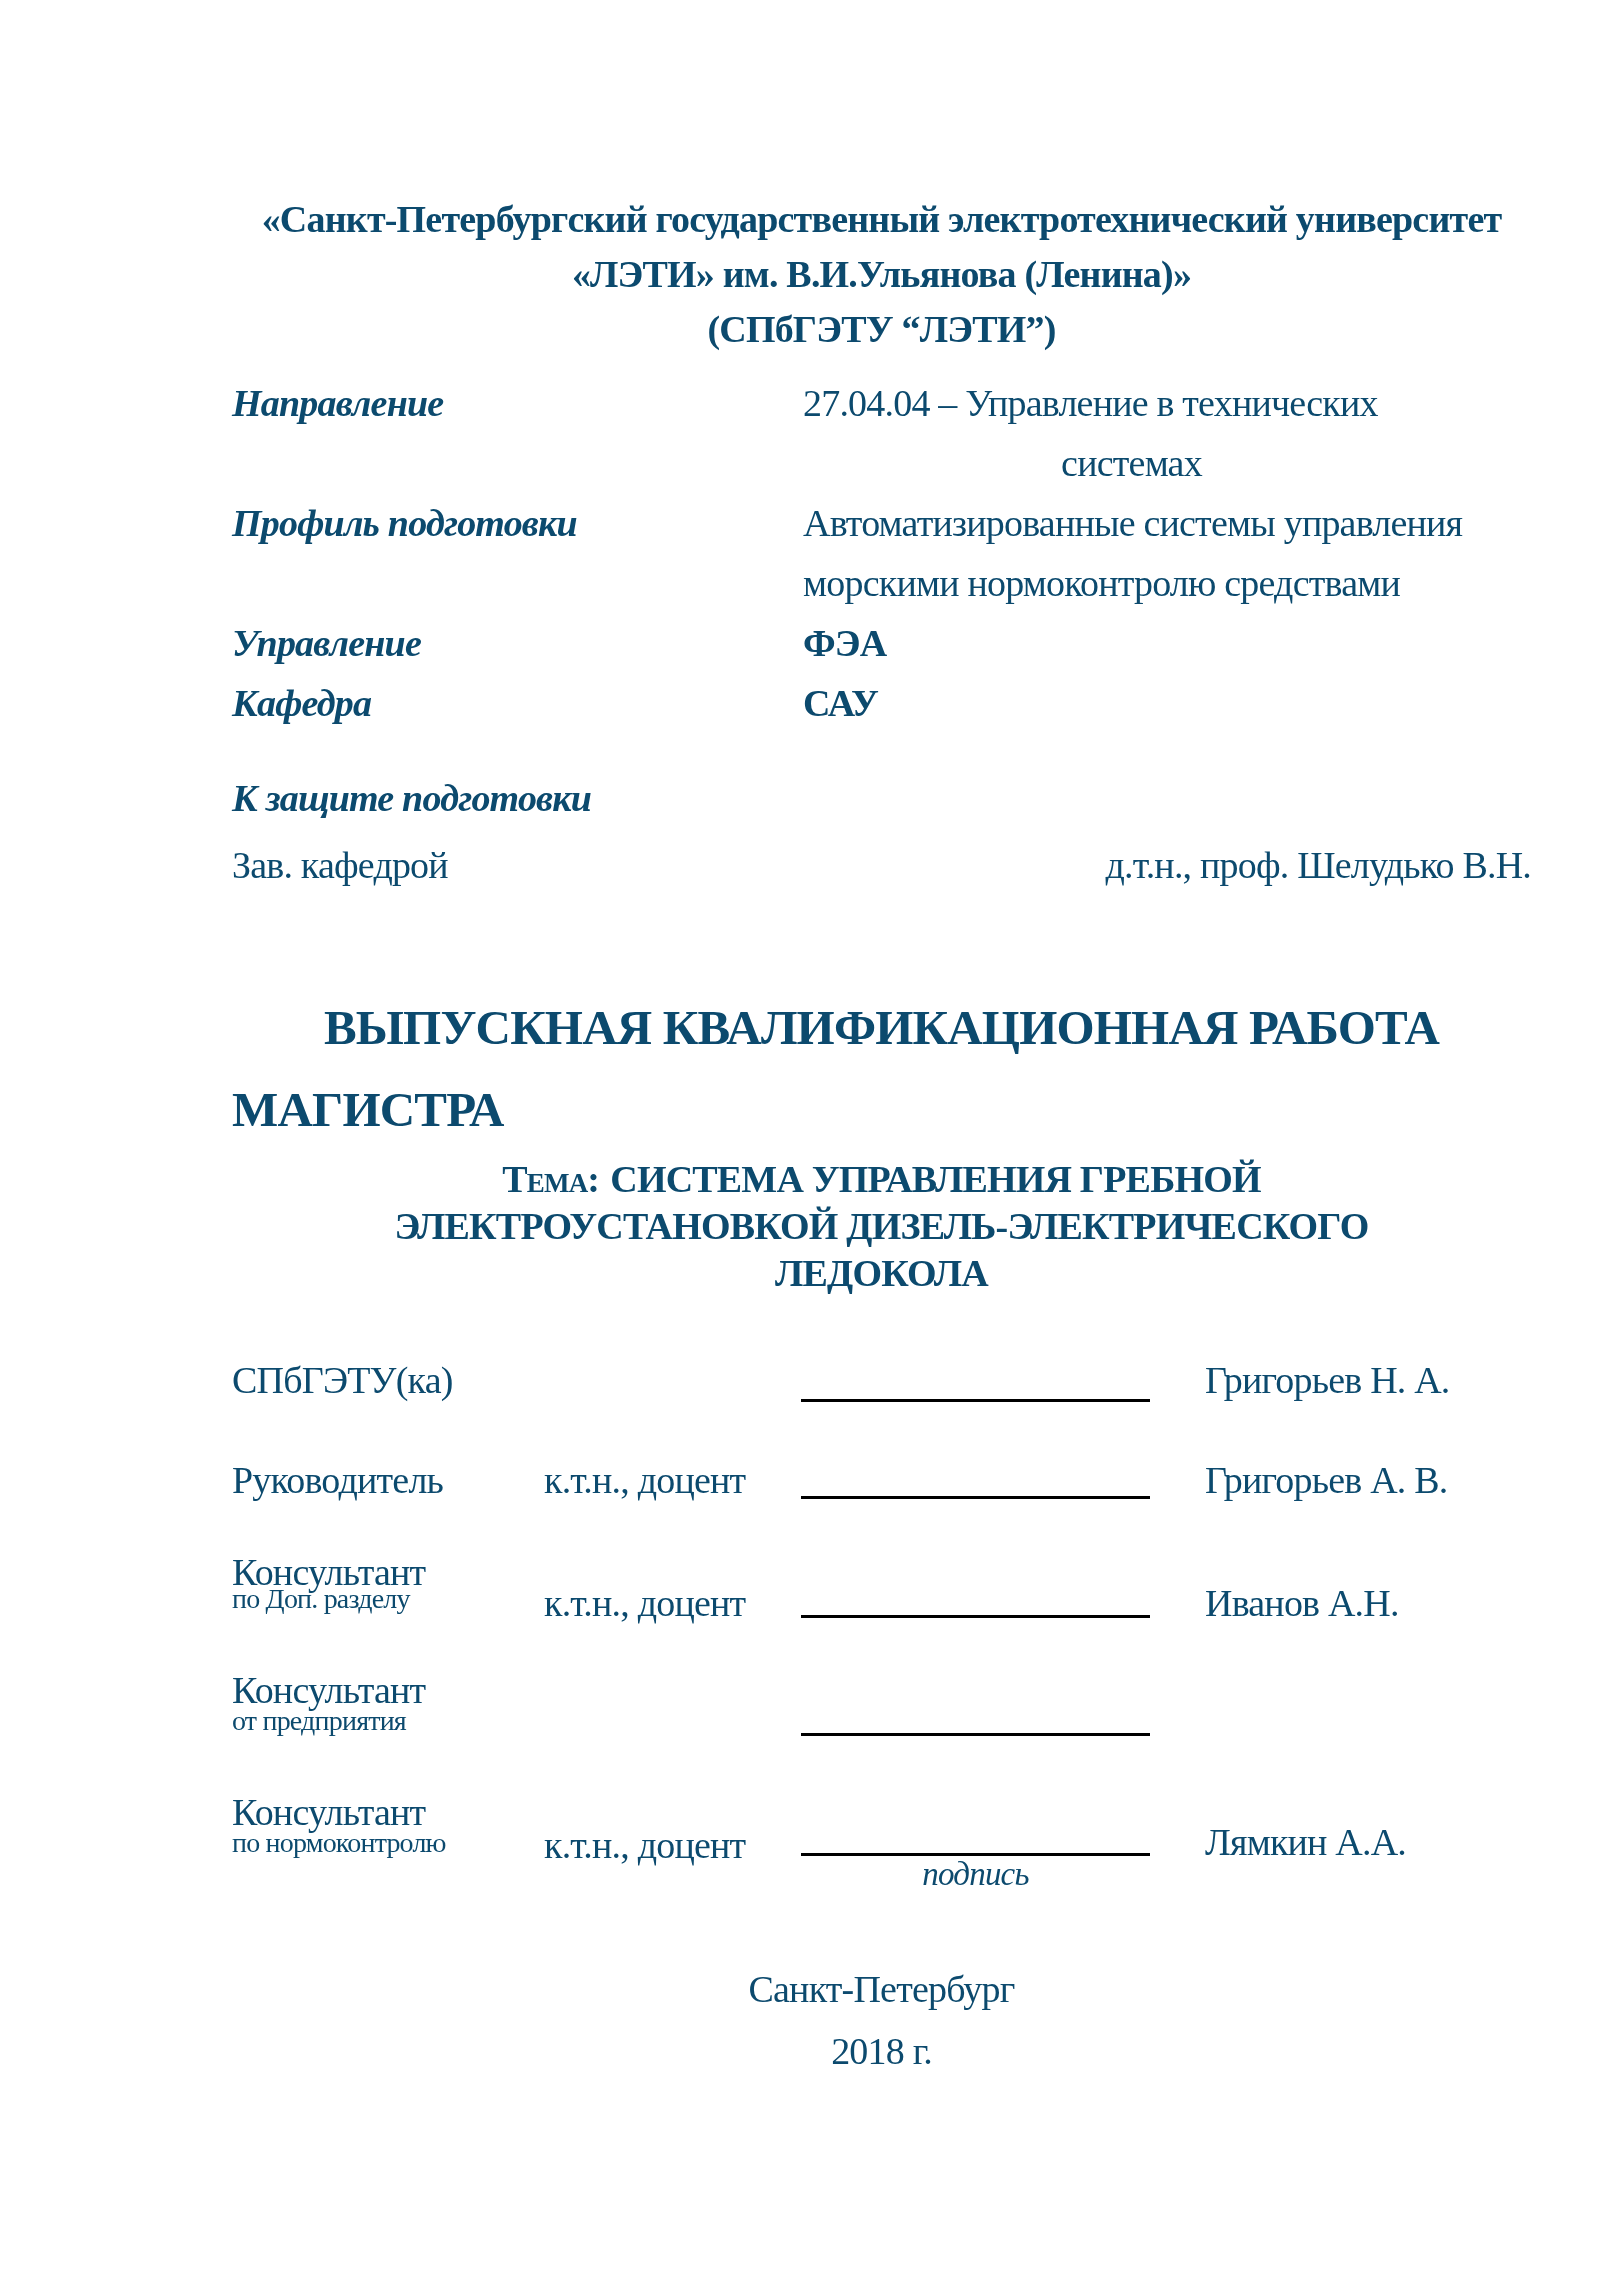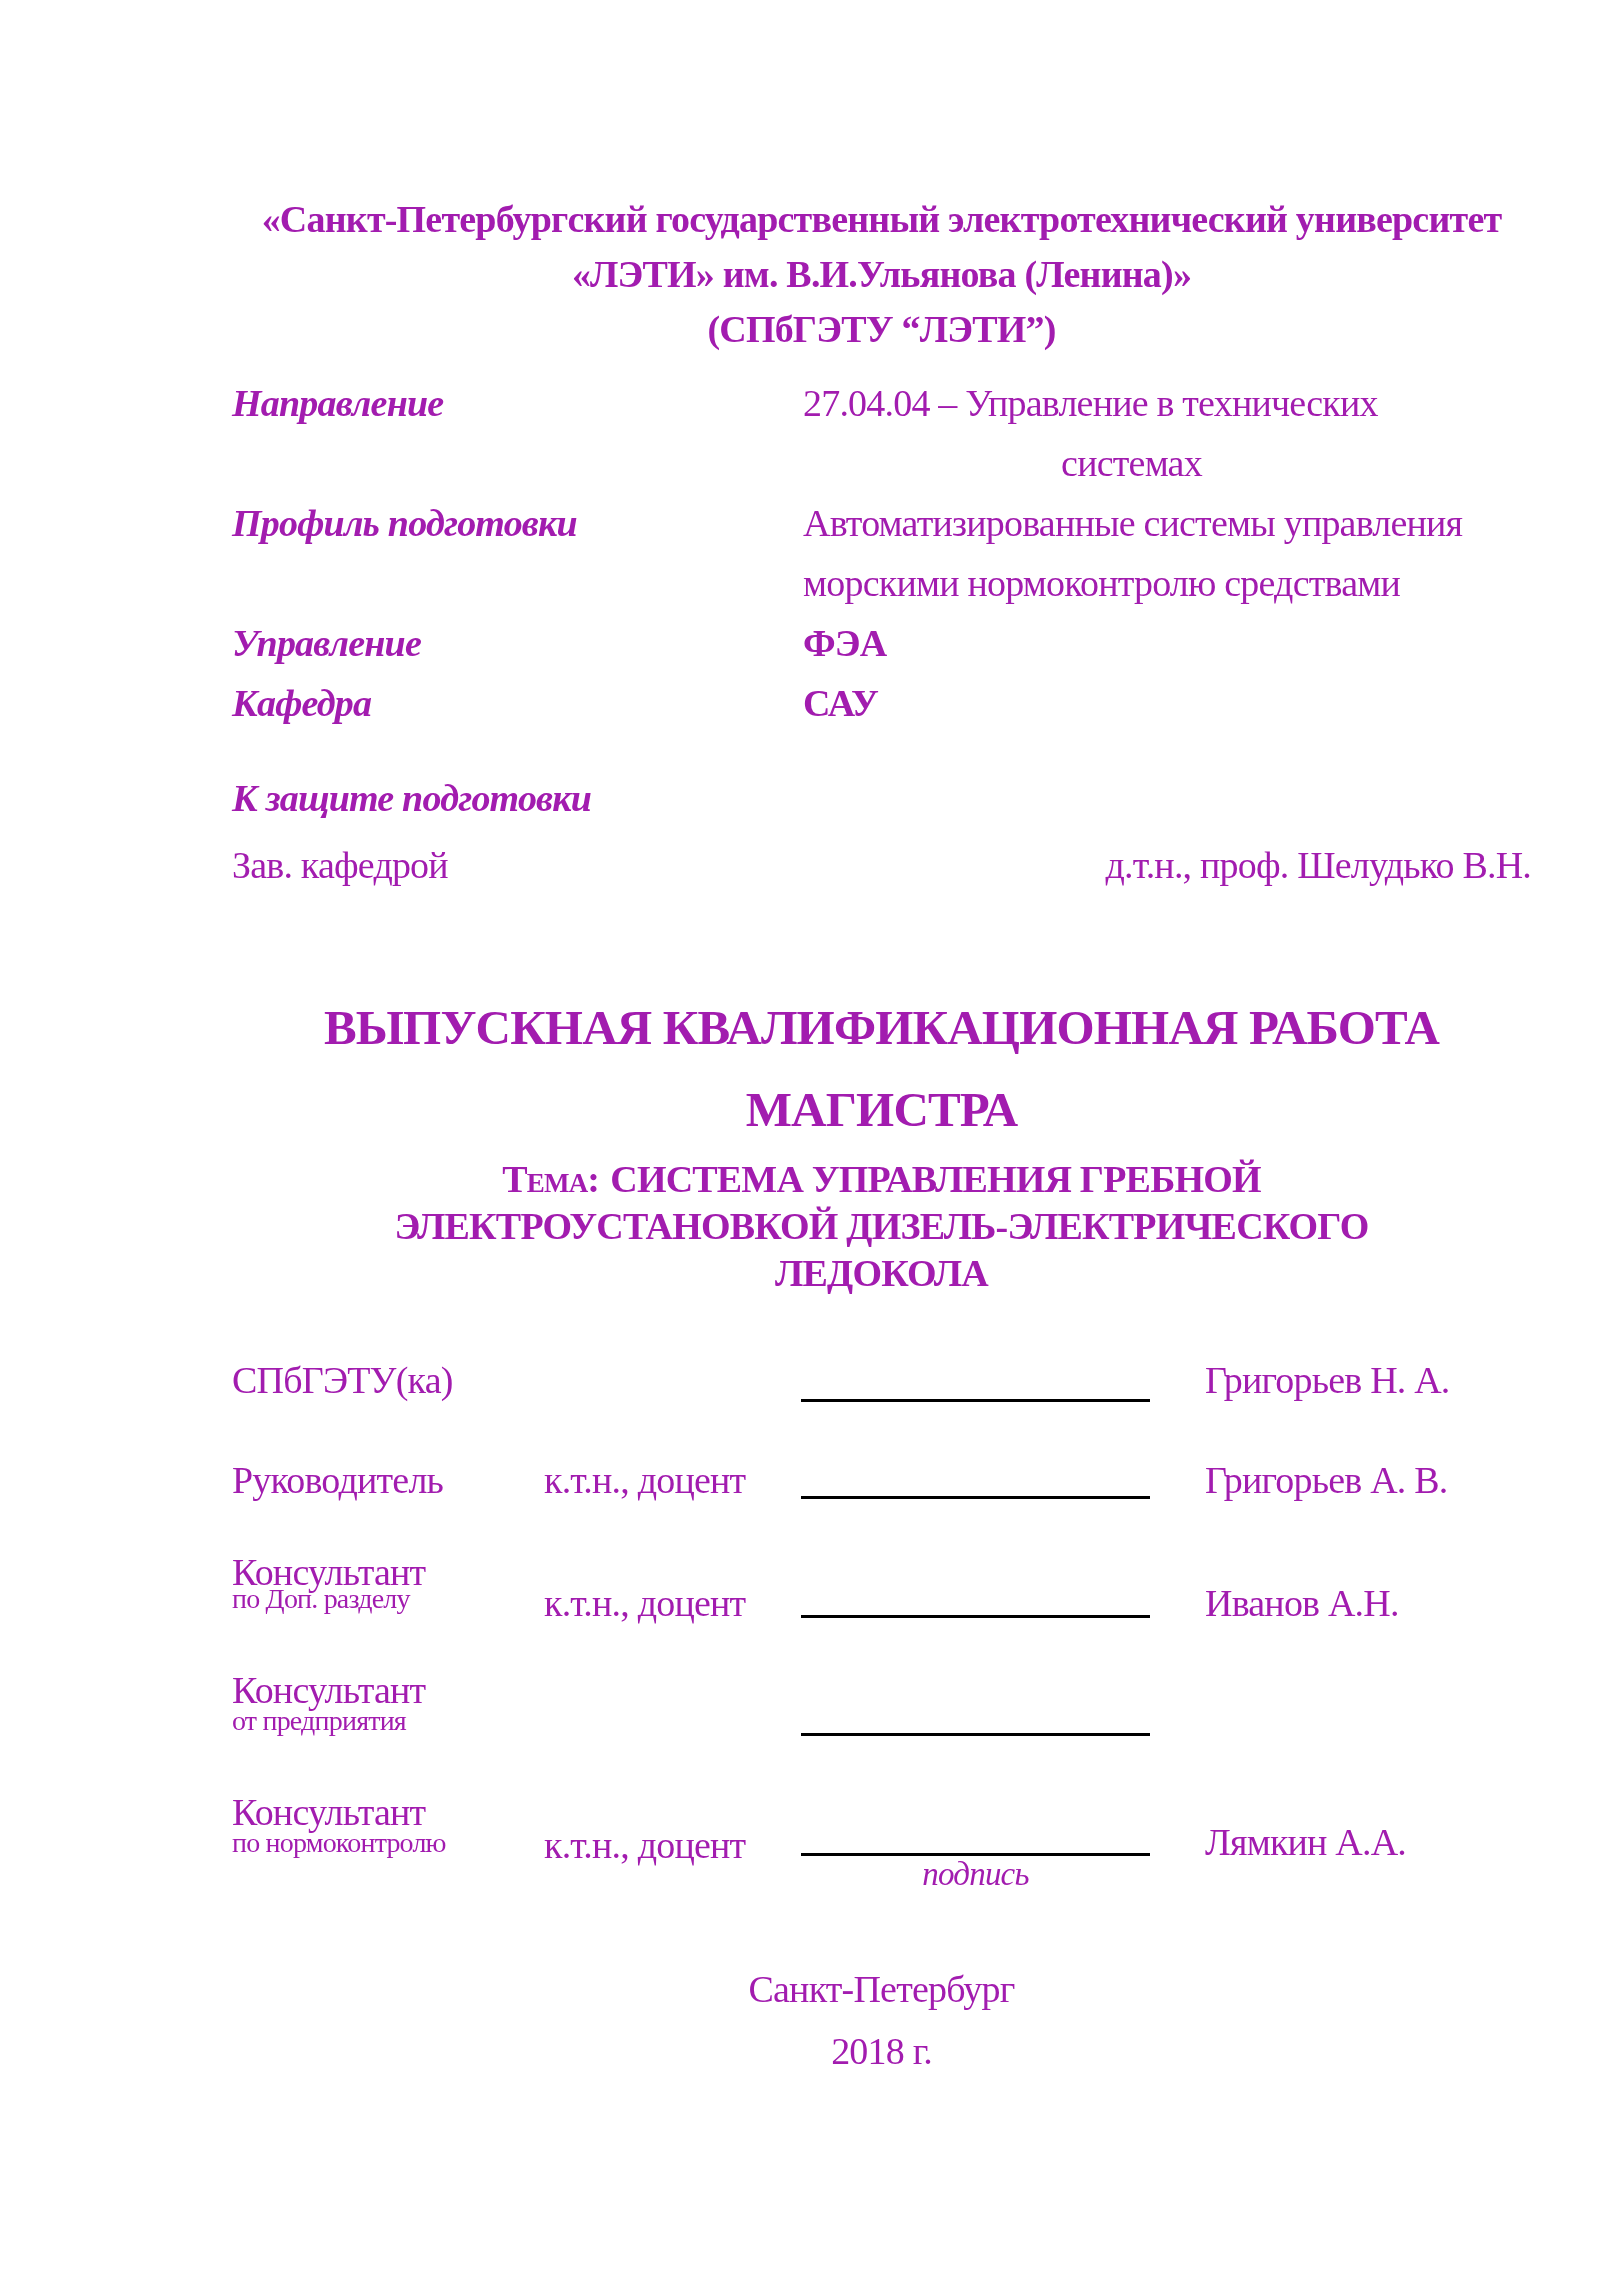--- a/index.html
+++ b/index.html
@@ -1,21 +1,21 @@
 <!DOCTYPE html>
 <html style="font-size:12.6px"><head>
 <meta charset="utf-8">
 <style>
   html,body { margin:0; padding:0; background:#888; }
   .page {
     position:relative;
     width:1623px; height:2295px;
     margin:0 auto;
     background:#ffffff;
-    color:#a21caf;
+    color:#0c4a6e;
     font-family:"Liberation Serif","DejaVu Serif",serif;
     overflow:hidden;
   }
   .abs { position:absolute; }
   .bold { font-weight:bold; }
 
   .univ-header {
     left:232px; top:192px; width:1299px;
     font-size:38px; font-weight:bold; line-height:55px;
     letter-spacing:-0.8px; text-align:center;
@@ -34,21 +34,21 @@
     left:232px; top:776px;
     font-size:38px; font-weight:bold; font-style:italic; letter-spacing:-0.8px;
   }
   .head-row {
     left:232px; top:843px; width:1299px;
     font-size:38px; letter-spacing:-0.8px;
     display:flex; justify-content:space-between;
   }
 
   .main-title-1 { left:232px; top:999px; width:1299px; font-size:49px; font-weight:bold; text-align:center; letter-spacing:-0.8px; white-space:nowrap; }
-  .main-title-2 { left:232px; top:1081px; width:1299px; font-size:49px; font-weight:bold; text-align:center; letter-spacing:-0.8px; }
+  .main-title-2 { left:232px; top:1081px; width:1299px; font-size:49px; font-weight:bold; letter-spacing:-0.8px; }
   .theme-block  { left:232px; top:1156px; width:1299px; font-size:38px; font-weight:bold; line-height:47px; text-align:center; letter-spacing:-0.8px; }
   .theme-label  { font-variant:small-caps; margin-right:11px; }
 
   .sigrow { left:232px; width:1299px; font-size:38px; letter-spacing:-0.8px; }
   .sig-role   { position:absolute; left:0; top:0; white-space:nowrap; }
   .sig-sub    { position:absolute; left:0; font-size:28px; white-space:nowrap; }
   .sig-degree { position:absolute; left:312px; white-space:nowrap; }
   .sig-line   { position:absolute; left:569px; width:349px; height:0; border-top:3.1px solid #000; }
   .sig-name   { position:absolute; left:973px; white-space:nowrap; }
   .sig-caption{ position:absolute; left:569px; width:349px; text-align:center; font-size:33px; font-style:italic; }

